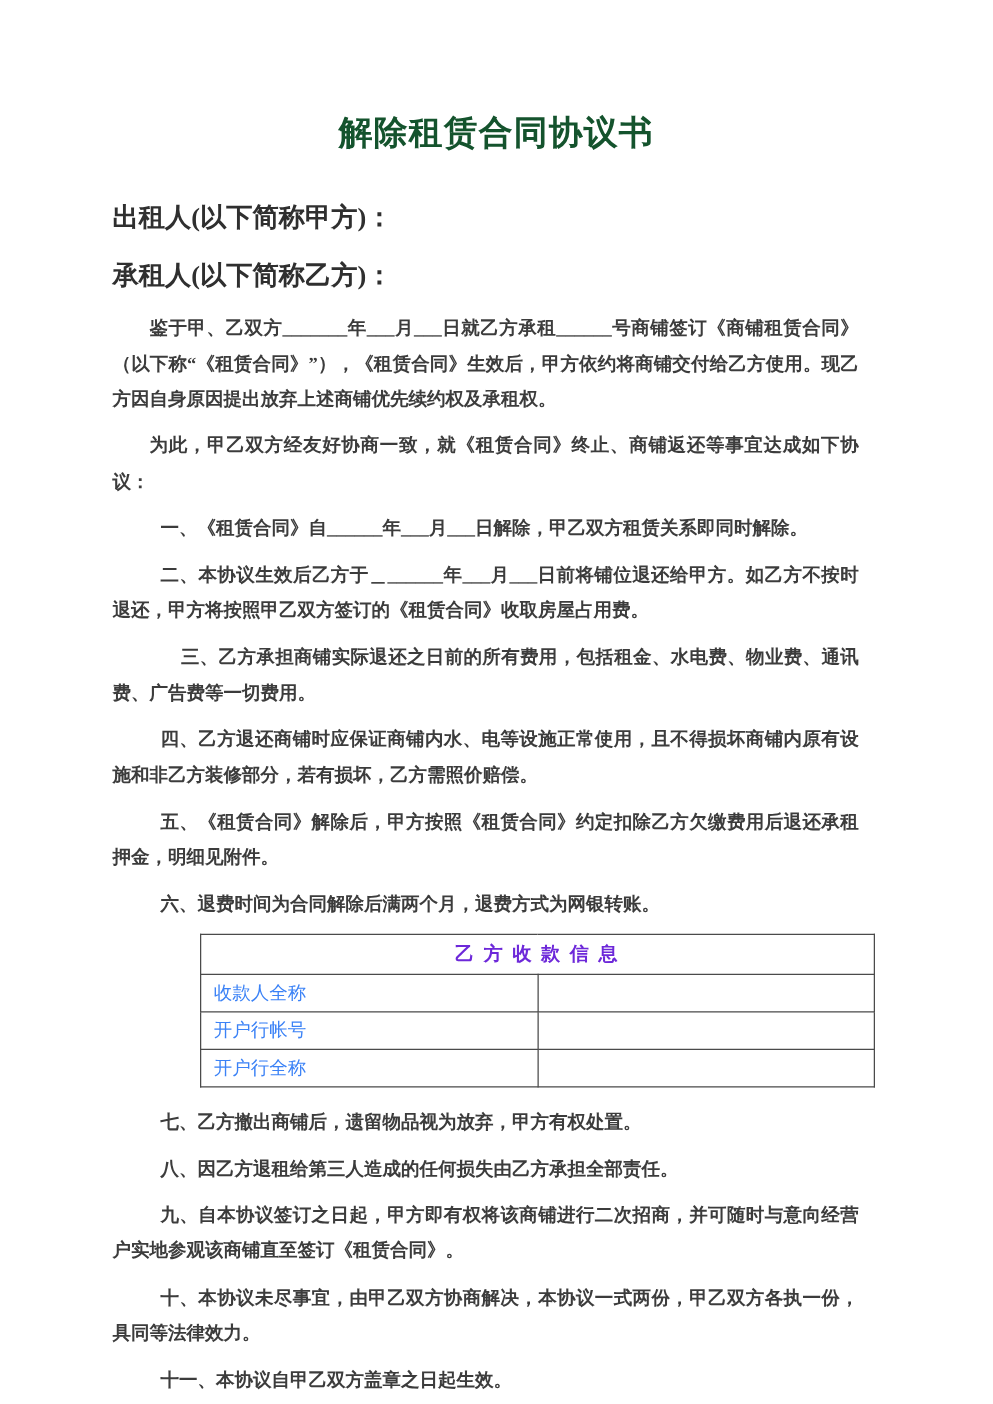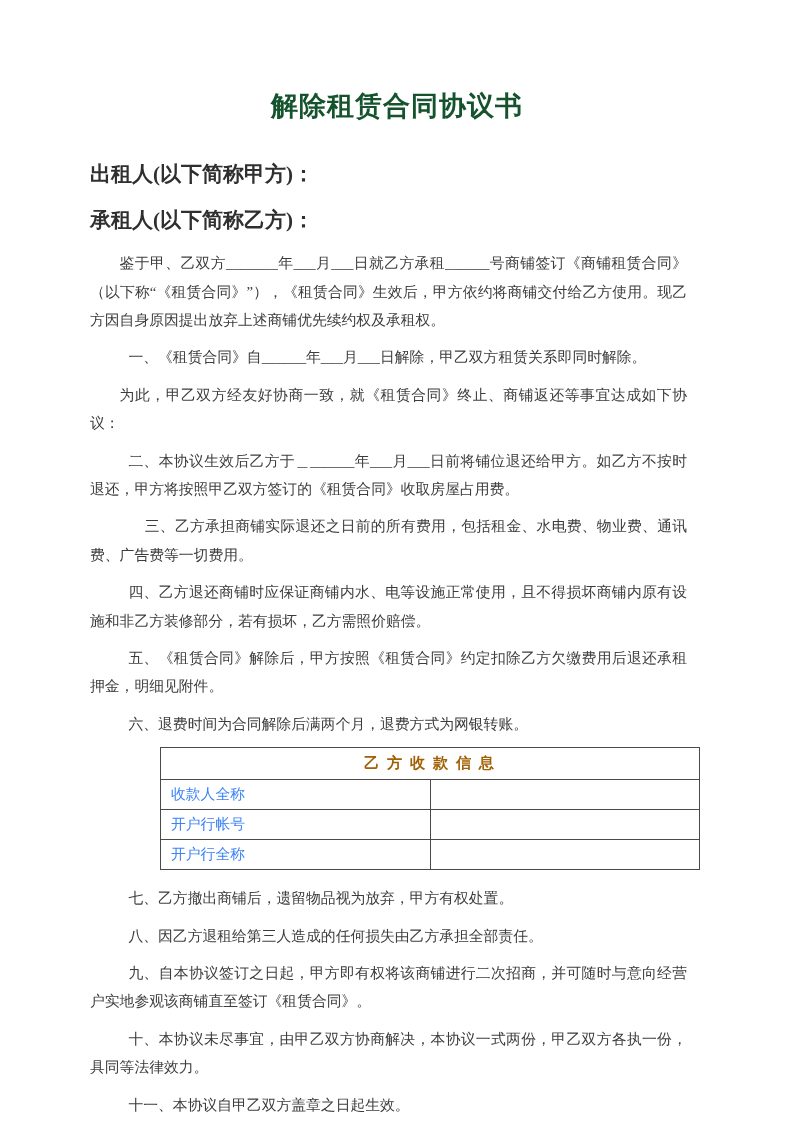--- a/index.html
+++ b/index.html
@@ -33,20 +33,21 @@
     font-weight: bold;
     line-height: 1.55;
     color: #2f2f2f;
   }
   .para {
     margin: 0 17px 9px 0;
     font-size: 14.8px;
     line-height: 1.92;
     text-align: justify;
     color: #3c3c3c;
+    font-weight: bold;
   }
   .ind2   { text-indent: 2em; }
   .ind25  { text-indent: 2.6em; }
   .ind35  { text-indent: 3.7em; }
   .pay-table {
     border-collapse: collapse;
     margin: 8px 0 14px 70px;
     width: 540px;
     table-layout: fixed;
   }
@@ -57,42 +58,42 @@
     padding: 5px 10px;
     height: 27px;
     vertical-align: middle;
     box-sizing: border-box;
   }
   .pay-table .header-cell {
     text-align: center;
     font-weight: bold;
     font-size: 15.2px;
     letter-spacing: 2px;
-    color: #a16207;
+    color: #6d28d9;
   }
   .pay-table .label-cell {
     width: 130px;
   }
   .pay-table .value-cell {
     background: #ffffff;
   }
 </style>
 </head>
 <body>
 
 <div class="page">
 
   <h1 class="doc-title">解除租赁合同协议书</h1>
 
   <p class="party-line">出租人(以下简称甲方)：</p>
   <p class="party-line">承租人(以下简称乙方)：</p>
 
   <p class="para ind2">鉴于甲、乙双方_______年___月___日就乙方承租______号商铺签订《商铺租赁合同》（以下称“《租赁合同》”），《租赁合同》生效后，甲方依约将商铺交付给乙方使用。现乙方因自身原因提出放弃上述商铺优先续约权及承租权。</p>
+  <p class="para ind2">为此，甲乙双方经友好协商一致，就《租赁合同》终止、商铺返还等事宜达成如下协议：</p>
   <p class="para ind25">一、《租赁合同》自______年___月___日解除，甲乙双方租赁关系即同时解除。</p>
-  <p class="para ind2">为此，甲乙双方经友好协商一致，就《租赁合同》终止、商铺返还等事宜达成如下协议：</p>
   <p class="para ind25">二、本协议生效后乙方于＿______年___月___日前将铺位退还给甲方。如乙方不按时退还，甲方将按照甲乙双方签订的《租赁合同》收取房屋占用费。</p>
   <p class="para ind35">三、乙方承担商铺实际退还之日前的所有费用，包括租金、水电费、物业费、通讯费、广告费等一切费用。</p>
   <p class="para ind25">四、乙方退还商铺时应保证商铺内水、电等设施正常使用，且不得损坏商铺内原有设施和非乙方装修部分，若有损坏，乙方需照价赔偿。</p>
   <p class="para ind25">五、《租赁合同》解除后，甲方按照《租赁合同》约定扣除乙方欠缴费用后退还承租押金，明细见附件。</p>
   <p class="para ind25">六、退费时间为合同解除后满两个月，退费方式为网银转账。</p>
 
   <table class="pay-table">
     <tbody>
       <tr>
         <td colspan="2" class="header-cell">乙 方 收 款 信 息</td>

